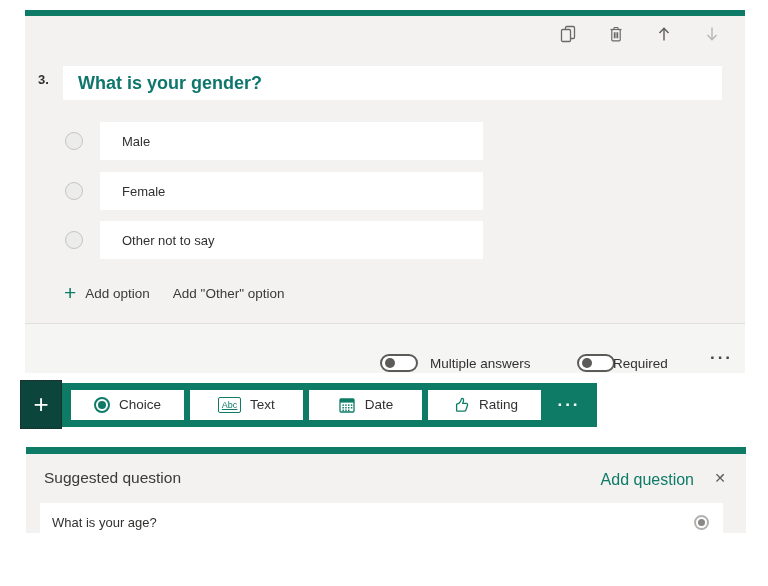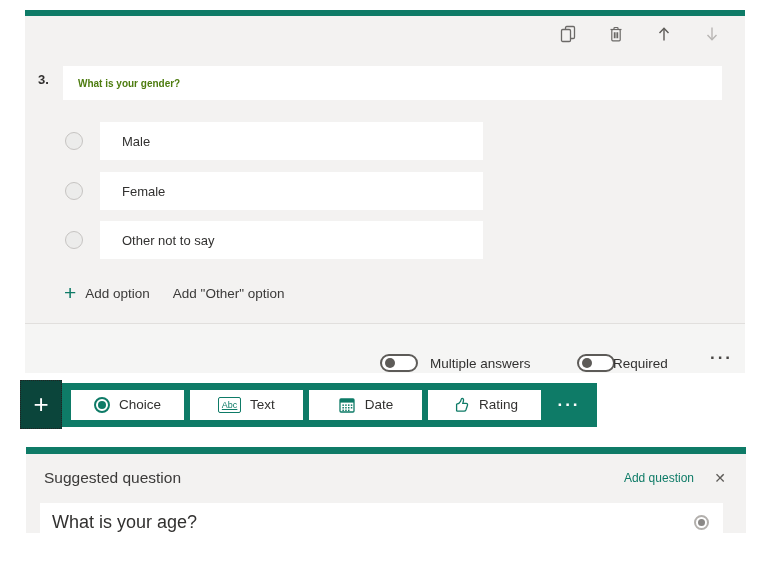--- a/index.html
+++ b/index.html
@@ -8,21 +8,21 @@
 
   
   .card { position:absolute; left:25px; top:10px; width:720px; height:363px; background:#f3f2f1; }
   .card-accent { position:absolute; left:0; top:0; right:0; height:6px; background:#0E7B67; }
 
   .action-icons { position:absolute; top:15px; right:24px; display:flex; gap:30px; align-items:center; }
   .action-icons .ic { width:18px; height:18px; display:flex; align-items:center; justify-content:center; cursor:pointer; }
 
   .q-number { position:absolute; left:13px; top:62px; font-size:13px; font-weight:700; color:#323130; }
   .q-input { position:absolute; left:38px; top:56px; width:659px; height:34px; background:#ffffff;
-             display:flex; align-items:center; padding-left:15px; font-size:10px; font-weight:600; color:#4d7c0f; }
+             display:flex; align-items:center; padding-left:15px; font-size:18px; font-weight:600; color:#0f766e; }
 
   .radio-preview { position:absolute; left:40px; width:18px; height:18px; border-radius:50%;
                    background:#ececeb; border:1px solid #c6c4c2; }
   .opt-input { position:absolute; left:75px; width:383px; height:38px; background:#ffffff;
                display:flex; align-items:center; padding-left:22px; font-size:13px; color:#323130; }
 
   .add-row { position:absolute; left:39px; top:272px; height:22px; display:flex; align-items:center;
              font-size:13.5px; color:#3b3a39; }
   .add-plus { color:#0E7B67; font-size:21px; font-weight:400; line-height:18px; margin-right:9px; cursor:pointer; }
   .add-option-link { cursor:pointer; }
@@ -57,25 +57,25 @@
   .bullseye { width:16px; height:16px; border:2px solid #0E7B67; border-radius:50%;
               display:flex; align-items:center; justify-content:center; }
   .bullseye .dot { width:8px; height:8px; border-radius:50%; background:#0E7B67; }
   .abc-box { min-width:23px; height:16px; border:1px solid #0E7B67; border-radius:2px;
              font-size:9px; color:#0E7B67; display:flex; align-items:center; justify-content:center; padding:0 1px;text-decoration:underline; }
 
   
   .panel { position:absolute; left:26px; top:447px; width:720px; height:86px; background:#f3f2f1; }
   .panel-accent { position:absolute; left:0; top:0; right:0; height:7px; background:#0E7B67; }
   .panel-title { position:absolute; left:18px; top:22px; font-size:15.5px; color:#3b3a39; }
-  .panel-addq { position:absolute; right:52px; top:24px; font-size:12px; color:#0E7B67; cursor:pointer; }
+  .panel-addq { position:absolute; right:52px; top:24px; font-size:16px; color:#0E7B67; cursor:pointer; }
   .panel-close { position:absolute; right:20px; top:23px; font-size:14px; color:#5d5b58; cursor:pointer; }
   .panel-row { position:absolute; left:14px; top:56px; width:683px; height:39px; background:#ffffff;
                display:flex; align-items:center; padding:0 14px 0 12px; cursor:pointer; }
-  .panel-row .q { flex:1; font-size:18px; color:#323130; }
+  .panel-row .q { flex:1; font-size:13px; color:#323130; }
   .gray-bullseye { width:15px; height:15px; border:2px solid #b3b0ad; border-radius:50%;
                    display:flex; align-items:center; justify-content:center; }
   .gray-bullseye .dot { width:7px; height:7px; border-radius:50%; background:#8a8886; }
 
   svg { display:block; }
 </style>
 </head>
 <body>
 
 <div class="card">

